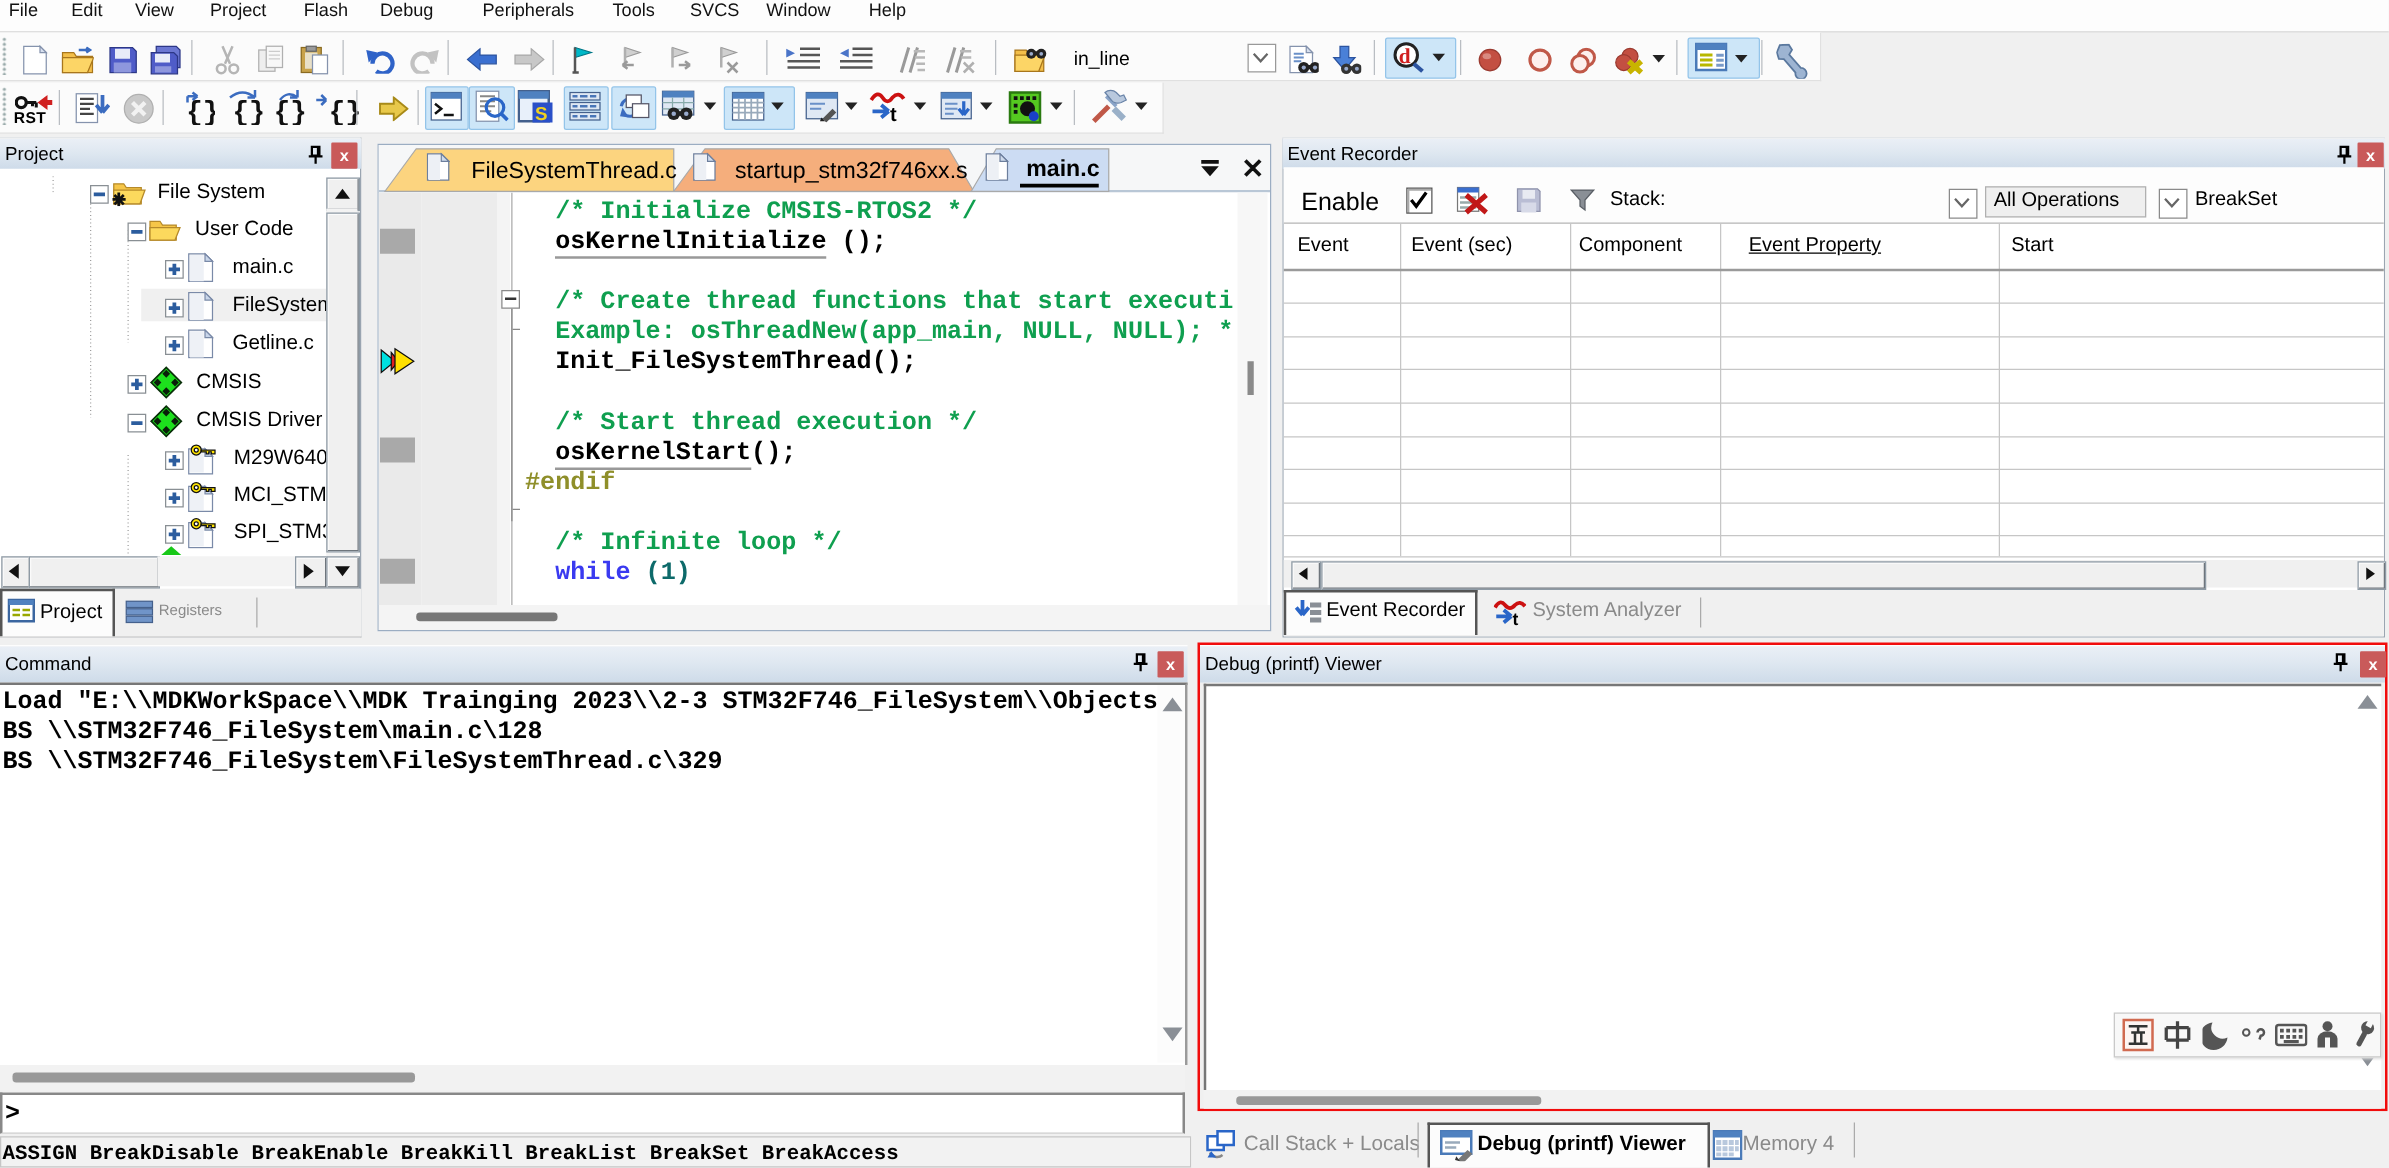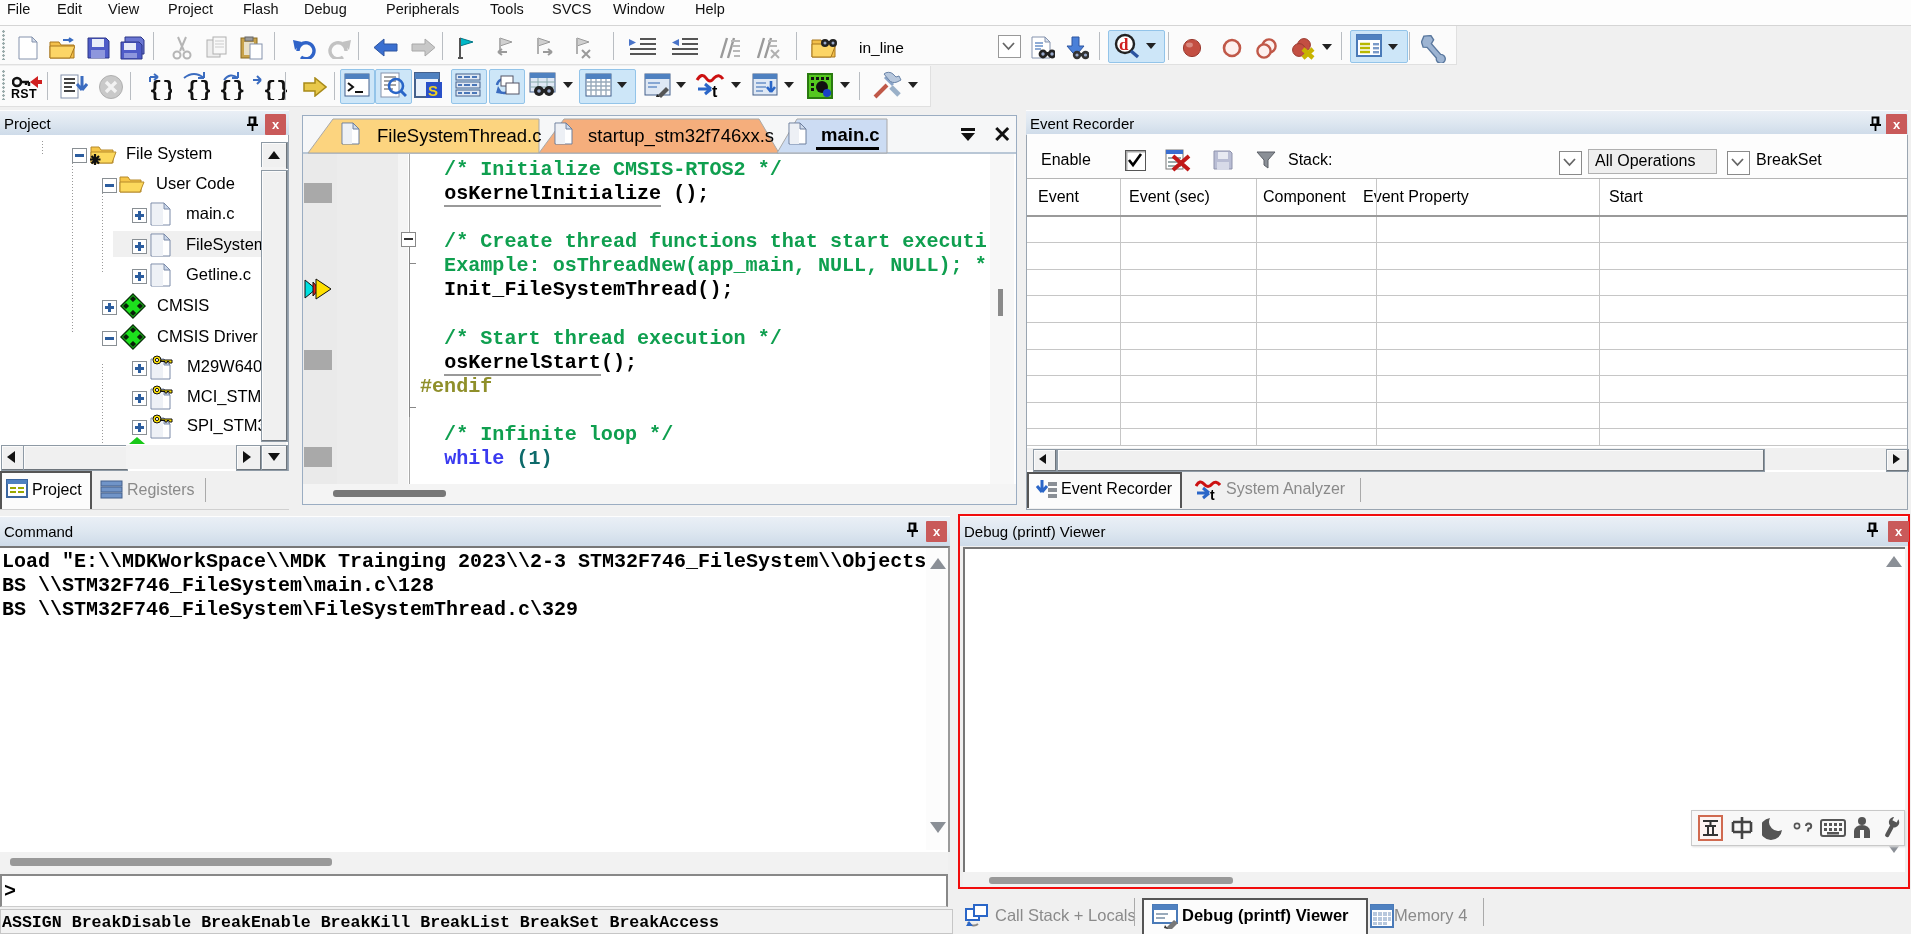--- a/index.html
+++ b/index.html
@@ -584,21 +584,21 @@
     <rect x="4" y="13" width="6" height="2" fill="#9aa800"></rect>
     <rect x="12" y="9" width="6" height="2" fill="#9aa800"></rect>
     <rect x="12" y="13" width="6" height="2" fill="#9aa800"></rect>
   </svg>
 <div class="abs" style="left:32px;top:481px;font-size:16px;color:#000;">Project</div>
 <svg class="abs" style="left:100px;top:478px" width="23" height="22" viewBox="0 0 23 22">
     <rect x="1" y="3" width="21" height="5" fill="#7094c8" stroke="#44608c"></rect>
     <rect x="1" y="9" width="21" height="5" fill="#7094c8" stroke="#44608c"></rect>
     <rect x="1" y="15" width="21" height="5" fill="#7094c8" stroke="#44608c"></rect>
   </svg>
-<div class="abs" style="left:127px;top:481px;font-size:16px;color:#8a8a8a;">Registers</div>
+<div class="abs" style="left:127px;top:481px;font-size:12px;color:#8a8a8a;">Registers</div>
 <div class="abs" style="left:205px;top:478px;width:1px;height:24px;background:#aaa;"></div>
 
 <div class="abs" id="editor" style="left:302px;top:115px;width:715px;height:390px;background:#fff;border:1px solid #9badc2;box-sizing:border-box;">
 
   <div class="abs" style="left:0;top:0;width:713px;height:38px;background:#f6f7f8;border-bottom:2px solid #b9c7d6;box-sizing:border-box;"></div>
 
   <svg class="abs" style="left:2px;top:2px;" width="240" height="36" viewBox="0 0 240 36">
       <path d="M28 1 L234 1 L234 35 L3 35 Z" fill="#fcd47f" stroke="#a9a9a9"></path>
     </svg>
   <svg class="tabdoc" style="left:38px;" width="19" height="23" viewBox="0 0 19 23">
@@ -673,21 +673,21 @@
       <g stroke="#000" stroke-width="1.8" fill="none">
         <path d="M3.5 1.5 h6 v7 h-6 z M1 9 h11 M6.5 9 v6"></path>
       </g>
       <path d="M7.5 1.5 h2 v7 h-2 z" fill="#000"></path>
     </svg>
 <div class="xbtn" style="left:860px;top:3px;">x</div>
 </div>
 <div class="abs" id="ercontent" style="left:1027px;top:134px;width:880px;height:375px;background:#fff;">
 
   <div class="abs" style="left:0;top:0;width:880px;height:44px;border-bottom:1px solid #b5b5b5;background:#fdfdfd;"></div>
-  <div class="abs" style="left:14px;top:17px;font-size:16px;">Enable</div>
+  <div class="abs" style="left:14px;top:17px;font-size:20px;">Enable</div>
   <div class="abs" style="left:98px;top:16px;width:19px;height:19px;background:#fff;border:1.5px solid #555;box-shadow:1.5px 1.5px 0 #aaa inset;"></div>
   <svg class="abs" style="left:100px;top:18px" width="16" height="16" viewBox="0 0 16 16">
       <path d="M2 8 L6 13 L14 2" fill="none" stroke="#000" stroke-width="2.6"></path>
     </svg>
 
   <svg class="abs" style="left:138px;top:15px" width="26" height="23" viewBox="0 0 26 23">
       <rect x="1" y="1" width="17" height="19" fill="#fff" stroke="#777"></rect>
       <rect x="1" y="1" width="17" height="4" fill="#3a6ecf"></rect>
       <g stroke="#9aa" stroke-width="2">
         <path d="M3 9 h13 M3 13 h13 M3 17 h13"></path>
@@ -716,21 +716,21 @@
   <div class="abs" style="left:568px;top:18px;font-size:16px;">All Operations</div>
   <div class="abs" style="left:700px;top:17px;width:21px;height:22px;background:#fff;border:1px solid #8a8a8a;"></div>
   <svg class="abs" style="left:704px;top:24px" width="13" height="9" viewBox="0 0 13 9">
       <path d="M1 1 L6.5 7 L12 1" fill="none" stroke="#666" stroke-width="1.8"></path>
     </svg>
   <div class="abs" style="left:729px;top:17px;font-size:16px;">BreakSet</div>
 
   <div class="abs" style="left:11px;top:54px;font-size:16px;">Event</div>
   <div class="abs" style="left:102px;top:54px;font-size:16px;">Event (sec)</div>
   <div class="abs" style="left:236px;top:54px;font-size:16px;">Component</div>
-  <div class="abs" style="left:336px;top:54px;font-size:16px;">Event Property</div>
+  <div class="abs" style="left:372px;top:54px;font-size:16px;text-decoration:underline;">Event Property</div>
   <div class="abs" style="left:582px;top:54px;font-size:16px;">Start</div>
 
   <div class="abs" style="left:93px;top:45px;width:1px;height:266px;background:#c6c6c6;"></div>
   <div class="abs" style="left:229px;top:45px;width:1px;height:266px;background:#c6c6c6;"></div>
   <div class="abs" style="left:349px;top:45px;width:1px;height:266px;background:#c6c6c6;"></div>
   <div class="abs" style="left:572px;top:45px;width:1px;height:266px;background:#c6c6c6;"></div>
 
   <div class="gridline" style="left:0;top:81px;width:880px;height:1.5px;background:#9a9a9a;"></div>
   <div class="gridline" style="left:0;top:108px;width:880px;height:1px;"></div>
   <div class="gridline" style="left:0;top:135px;width:880px;height:1px;"></div>

